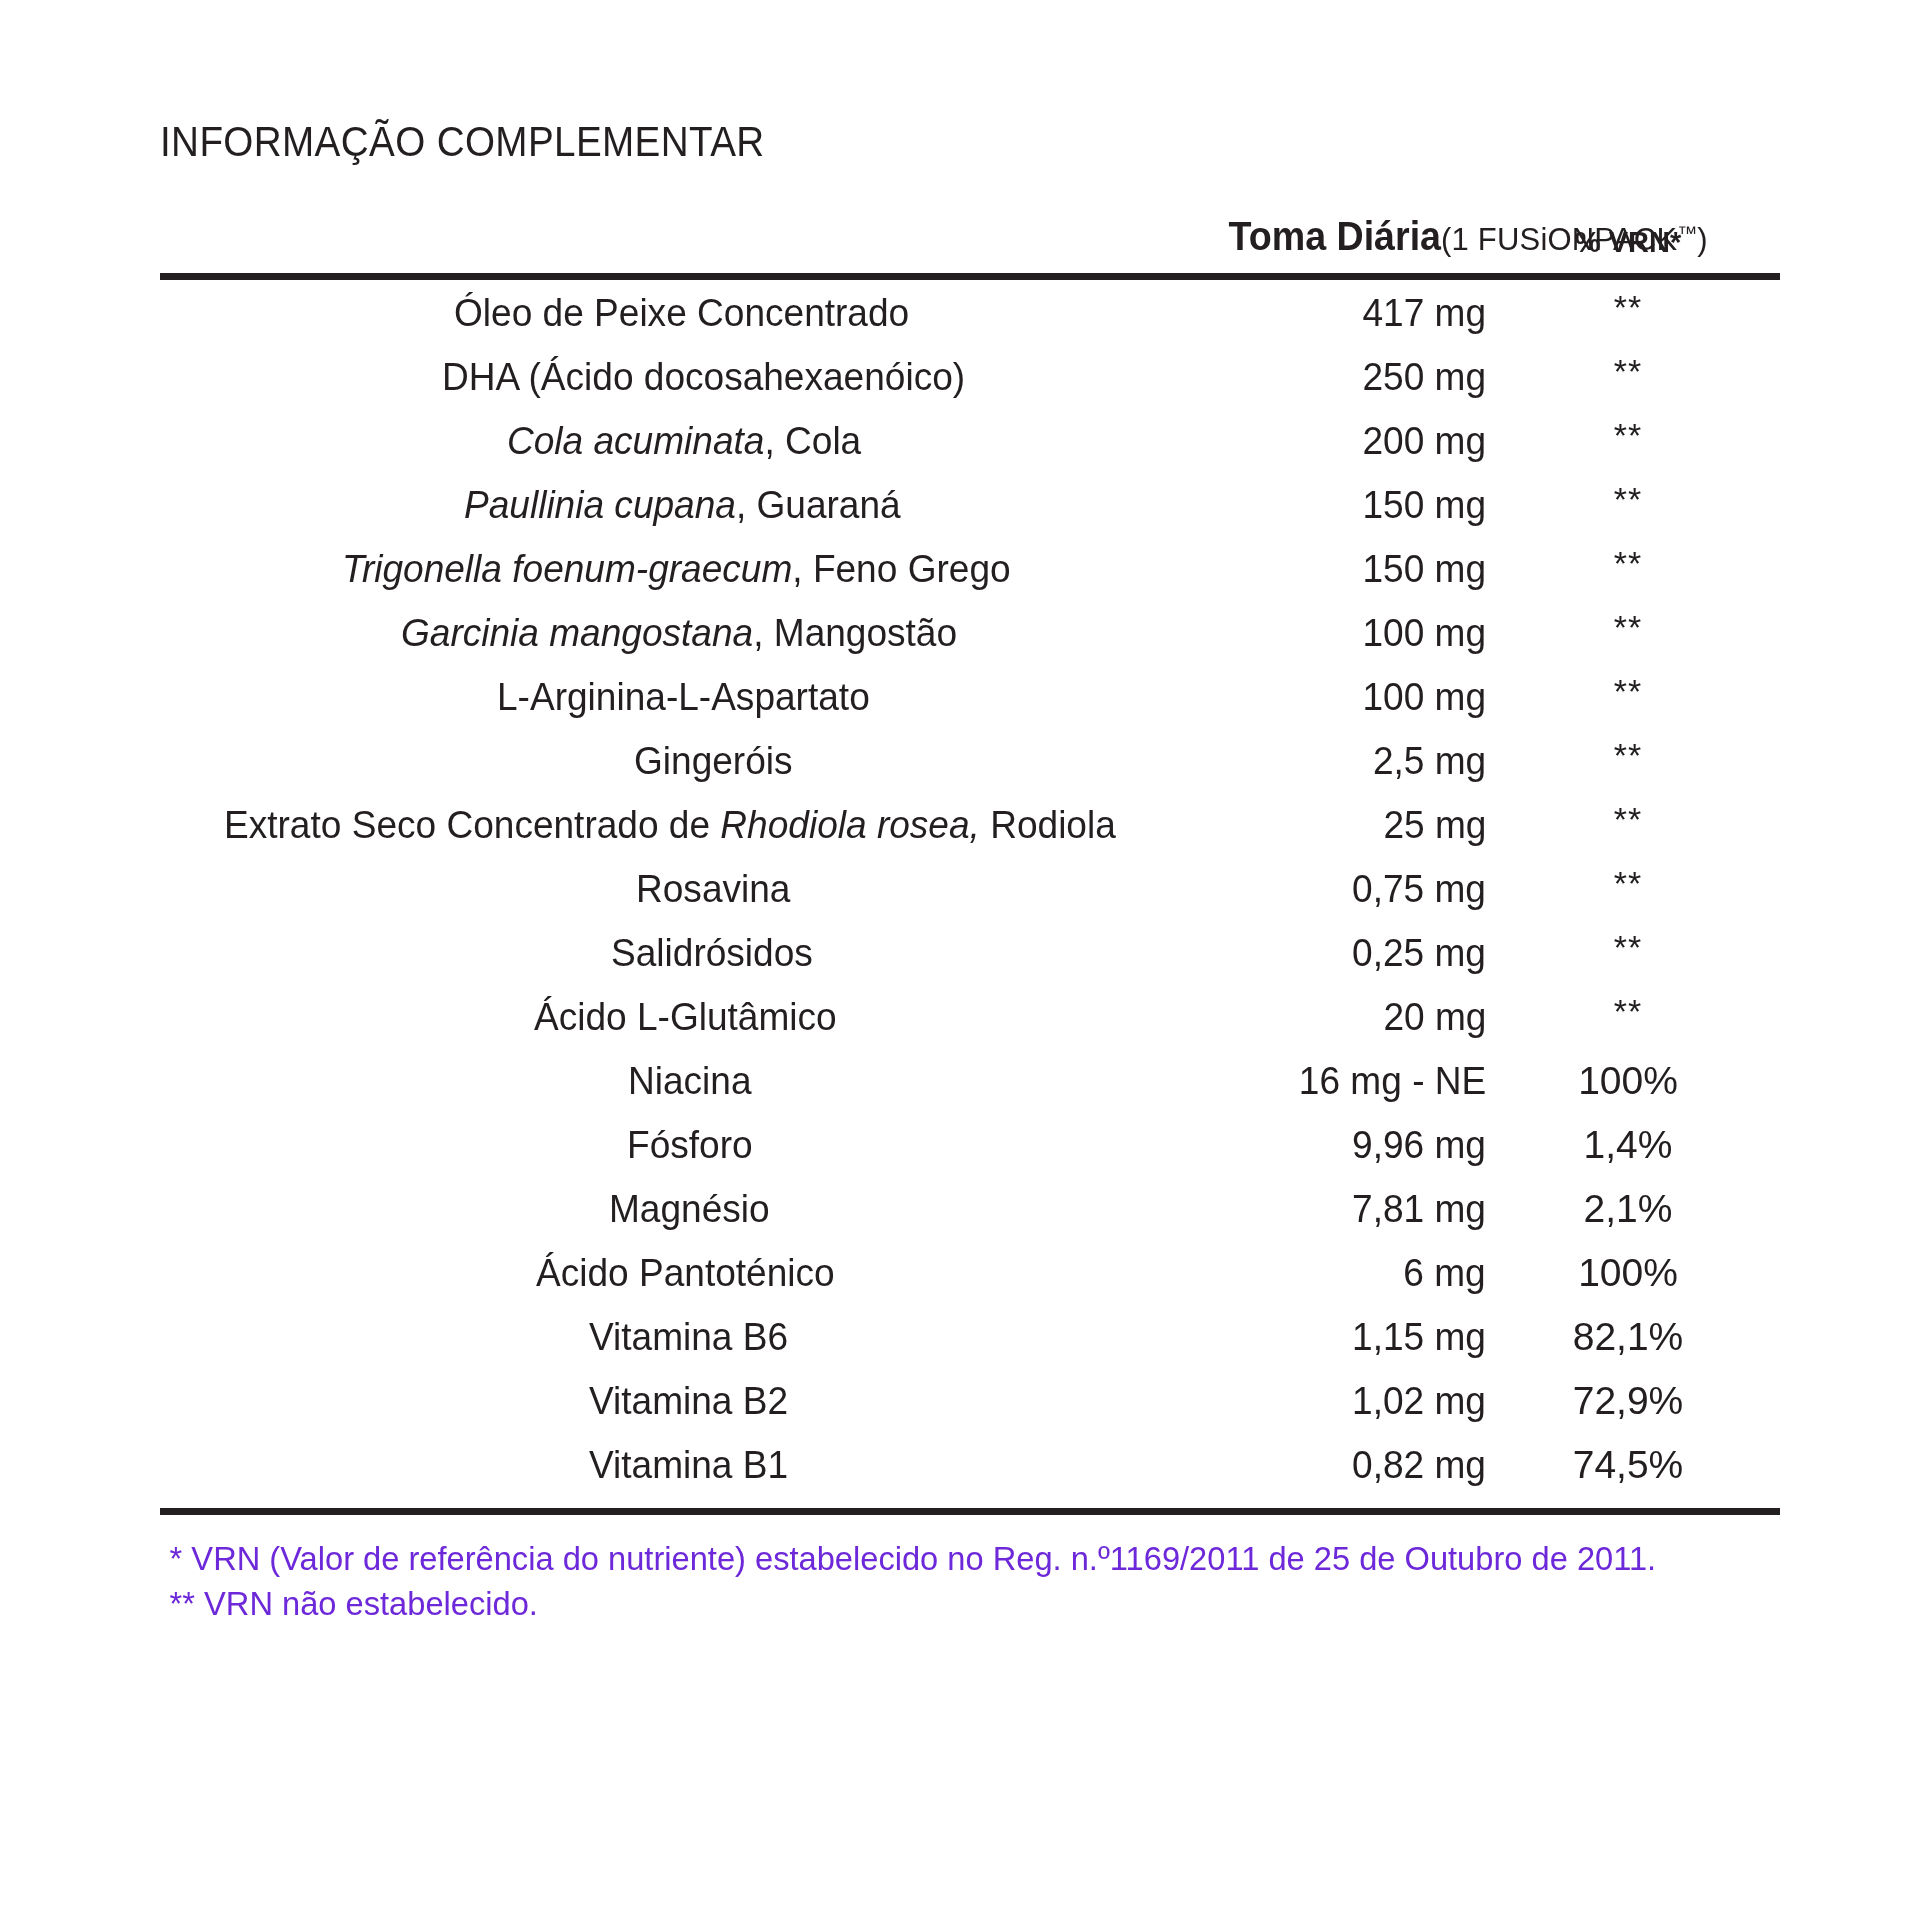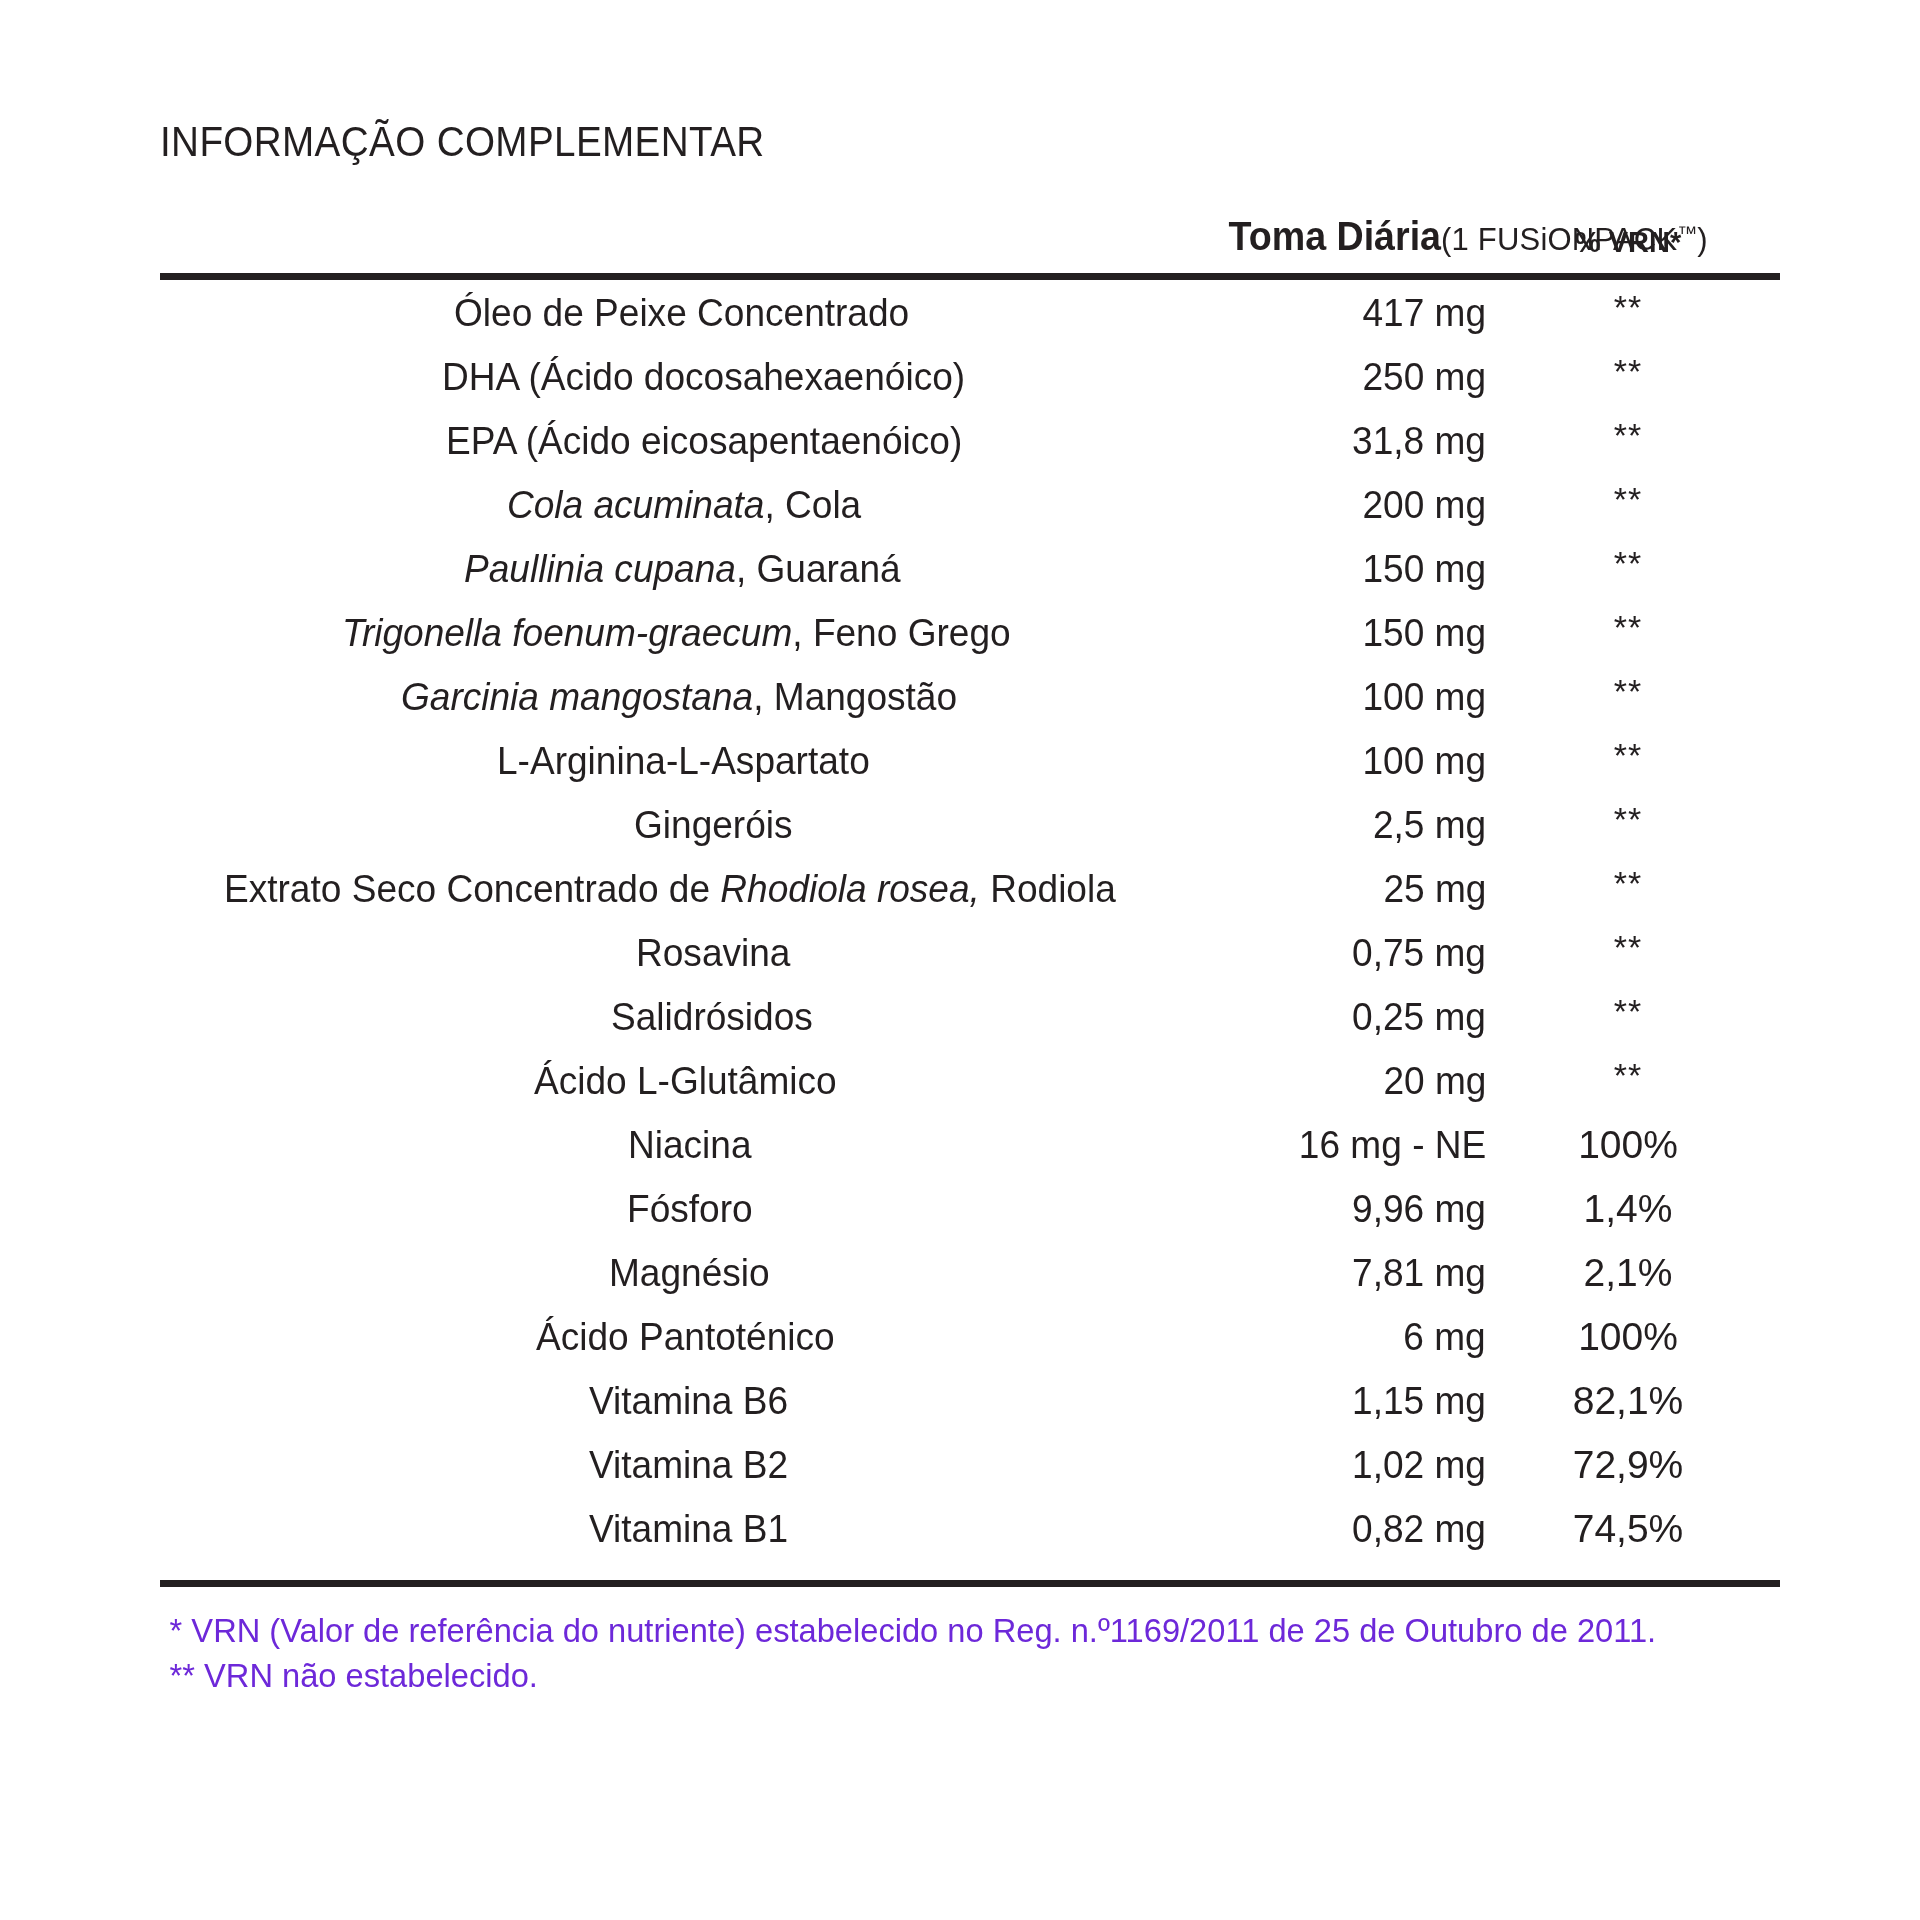--- a/index.html
+++ b/index.html
@@ -119,21 +119,21 @@
   td.cell-vrn.stars {
     font-size: 34px;
     vertical-align: baseline;
   }
   td.cell-vrn.stars .shrink {
     display: inline-block;
     position: relative;
     top: -7px;
     letter-spacing: 1px;
   }
-  tbody tr.last-row td { padding-bottom: 32px; }
+  tbody tr.last-row td { padding-bottom: 24px; }
 
   .rule-bottom {
     width: 1620px;
     height: 7px;
     background: #231f20;
     margin: 0;
   }
 
   
   .footnotes {
@@ -179,25 +179,20 @@
         <tr>
           <td class="cell-name"><span class="shrink">Óleo de Peixe Concentrado</span></td>
           <td class="cell-amount"><span class="shrink">417 mg</span></td>
           <td class="cell-vrn stars"><span class="shrink">**</span></td>
         </tr>
         <tr class="indent">
           <td class="cell-name"><span class="shrink">DHA (Ácido docosahexaenóico)</span></td>
           <td class="cell-amount"><span class="shrink">250 mg</span></td>
           <td class="cell-vrn stars"><span class="shrink">**</span></td>
         </tr>
-        <tr class="indent">
-          <td class="cell-name"><span class="shrink">EPA (Ácido eicosapentaenóico)</span></td>
-          <td class="cell-amount"><span class="shrink">31,8 mg</span></td>
-          <td class="cell-vrn stars"><span class="shrink">**</span></td>
-        </tr>
         <tr>
           <td class="cell-name"><span class="shrink"><i>Cola acuminata</i>, Cola</span></td>
           <td class="cell-amount"><span class="shrink">200 mg</span></td>
           <td class="cell-vrn stars"><span class="shrink">**</span></td>
         </tr>
         <tr>
           <td class="cell-name"><span class="shrink"><i>Paullinia cupana</i>, Guaraná</span></td>
           <td class="cell-amount"><span class="shrink">150 mg</span></td>
           <td class="cell-vrn stars"><span class="shrink">**</span></td>
         </tr>

